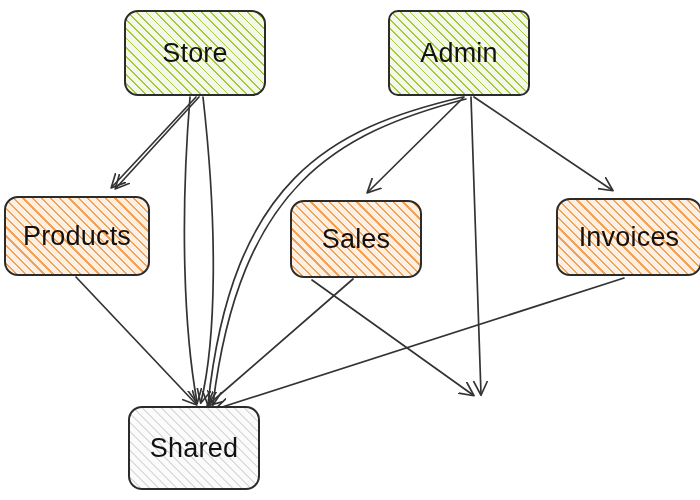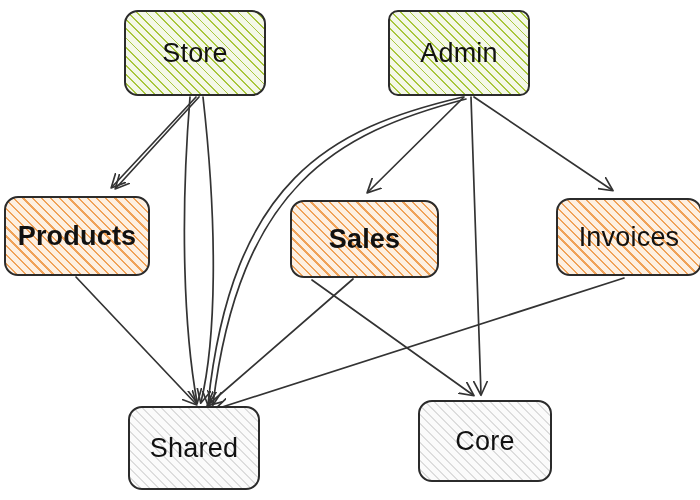--- a/index.html
+++ b/index.html
@@ -95,33 +95,30 @@
   </svg>
 
   <div class="node green" style="left: 124px; top: 10px; width: 142px; height: 86px;">
     <span class="node-label">Store</span>
   </div>
 
   <div class="node green" style="left: 388px; top: 10px; width: 142px; height: 86px; border-radius: 10px;">
     <span class="node-label">Admin</span>
   </div>
 
-  <div class="node orange" style="left: 4px; top: 196px; width: 146px; height: 80px; font-weight: bold;">
+  <div class="node orange" style="left: 4px; top: 196px; width: 146px; height: 80px;">
     <span class="node-label">Products</span>
   </div>
 
-  <div class="node orange" style="left: 290px; top: 200px; width: 149px; height: 78px; font-weight: bold;">
+  <div class="node orange" style="left: 290px; top: 200px; width: 132px; height: 78px;">
     <span class="node-label">Sales</span>
   </div>
 
   <div class="node orange" style="left: 556px; top: 198px; width: 146px; height: 78px;">
     <span class="node-label">Invoices</span>
   </div>
 
   <div class="node gray" style="left: 128px; top: 406px; width: 132px; height: 84px;">
     <span class="node-label">Shared</span>
   </div>
 
-  <div class="node gray" style="left: 418px; top: 400px; width: 134px; height: 82px;">
-    <span class="node-label">Core</span>
-  </div>
 
 </div>
 
 </body></html>

